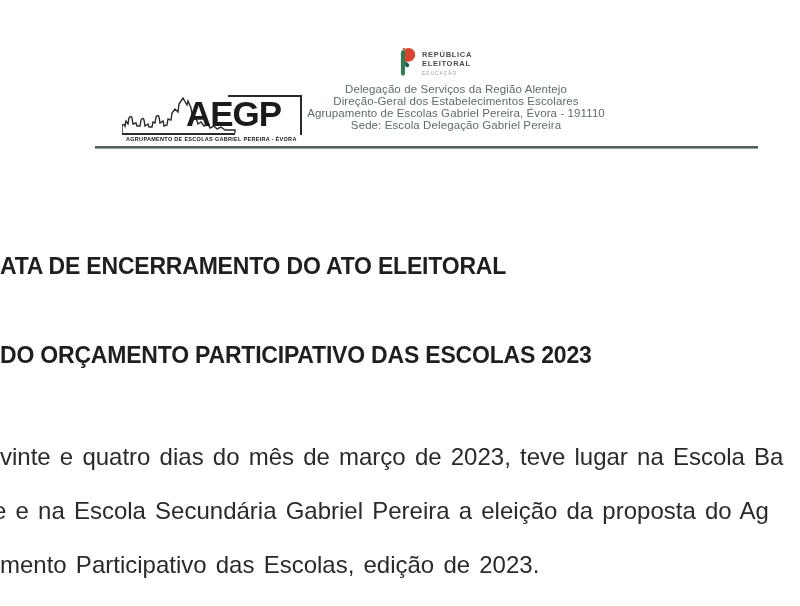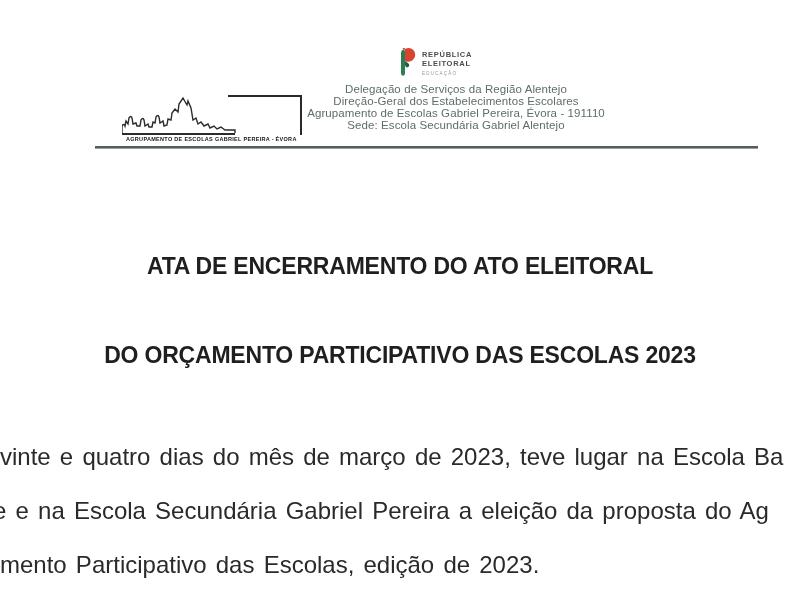--- a/index.html
+++ b/index.html
@@ -44,21 +44,21 @@
   }
 
   
   .rule {
     position:absolute; left:95px; top:146px; width:663px; height:2px;
     background:#515e5a; border-bottom:1px solid #93a59f;
   }
 
   
   .title {
-    position:absolute; left:0; top:253px; width:800px; text-align:center;
+    position:absolute; left:0; top:253px; width:800px; 
     font-weight:bold; color:#1f1f1f; font-size:23px; letter-spacing:-0.2px;
     filter:blur(0.2px);
   }
   .title-line { display:block; }
   .title-line.second { margin-top:62px; }
 
   
   .body-text {
     position:absolute; left:0; top:430px; width:808px; color:#2a2a2a;
     font-size:24px; line-height:54px; word-spacing:2.5px; white-space:nowrap;
@@ -71,20 +71,21 @@
 <body>
 
 <div class="page">
 
   <div class="aegp">
     <svg class="aegp-skyline" width="115" height="42" viewBox="0 0 115 42">
       <path d="M0 37 L0 30 Q2 27 3 30 L4 25 L6 28 L7 22 Q9 19 10 22 L11 28 L14 27 L15 30 L18 30 L19 24 Q21 21 22 24 L23 30 L26 28 L27 31 L30 31 L31 26 L33 27 L34 21 Q36 18 37 21 L38 27 L41 25 L42 30 L45 29 L46 23 L49 24 L50 17 L53 13 L56 16 L57 8 L61 2 L65 9 L66 5 L69 12 L71 24 L74 22 L76 28 L79 26 L82 30 L86 28 L88 32 L92 30 L95 33 L99 31 L103 34 L113 34 L113 37" fill="none" stroke="#2b2b2b" stroke-width="1.4"></path>
       <path d="M0 38 L113 38" fill="none" stroke="#2b2b2b" stroke-width="2"></path>
     </svg>
     <div class="aegp-box"></div>
+    <div class="aegp-text">AEGP</div>
     <div class="aegp-tagline">AGRUPAMENTO DE ESCOLAS GABRIEL PEREIRA - ÉVORA</div>
   </div>
 
   <div class="gov">
     <svg class="gov-icon" width="21" height="31" viewBox="0 0 21 31">
       <path d="M8 2 C14 -1 19 4 18 9 C17 14 12 15.5 8 14.5 Z" fill="#d8442f"></path>
       <path d="M4 6 C4 2.5 8 1.5 8 5 L8 26 C8 29.5 4 29.5 4 26 Z" fill="#2e7d4f"></path>
       <path d="M8 14.5 C11 15.5 13.5 17.5 11.5 19.8 C9.6 21.3 8 19.5 8 17.2 Z" fill="#1c5d52"></path>
       <path d="M5.5 1.5 C7 0.5 8.5 1 8 2.5 C7 3.2 5.8 2.8 5.5 1.5 Z" fill="#c0392b"></path>
     </svg>
@@ -92,21 +93,21 @@
       <div>REPÚBLICA</div>
       <div>ELEITORAL</div>
     </div>
     <div class="gov-ministry">EDUCAÇÃO</div>
   </div>
 
   <div class="org-lines">
     <div>Delegação de Serviços da Região Alentejo</div>
     <div>Direção-Geral dos Estabelecimentos Escolares</div>
     <div>Agrupamento de Escolas Gabriel Pereira, Évora - 191110</div>
-    <div>Sede: Escola Secundária Gabriel Alentejo</div>
+    <div>Sede: Escola Delegação Gabriel Pereira</div>
   </div>
 
   <div class="rule"></div>
 
   <div class="title">
     <span class="title-line">ATA DE ENCERRAMENTO DO ATO ELEITORAL</span>
     <span class="title-line second">DO ORÇAMENTO PARTICIPATIVO DAS ESCOLAS 2023</span>
   </div>
 
   <div class="body-text">

